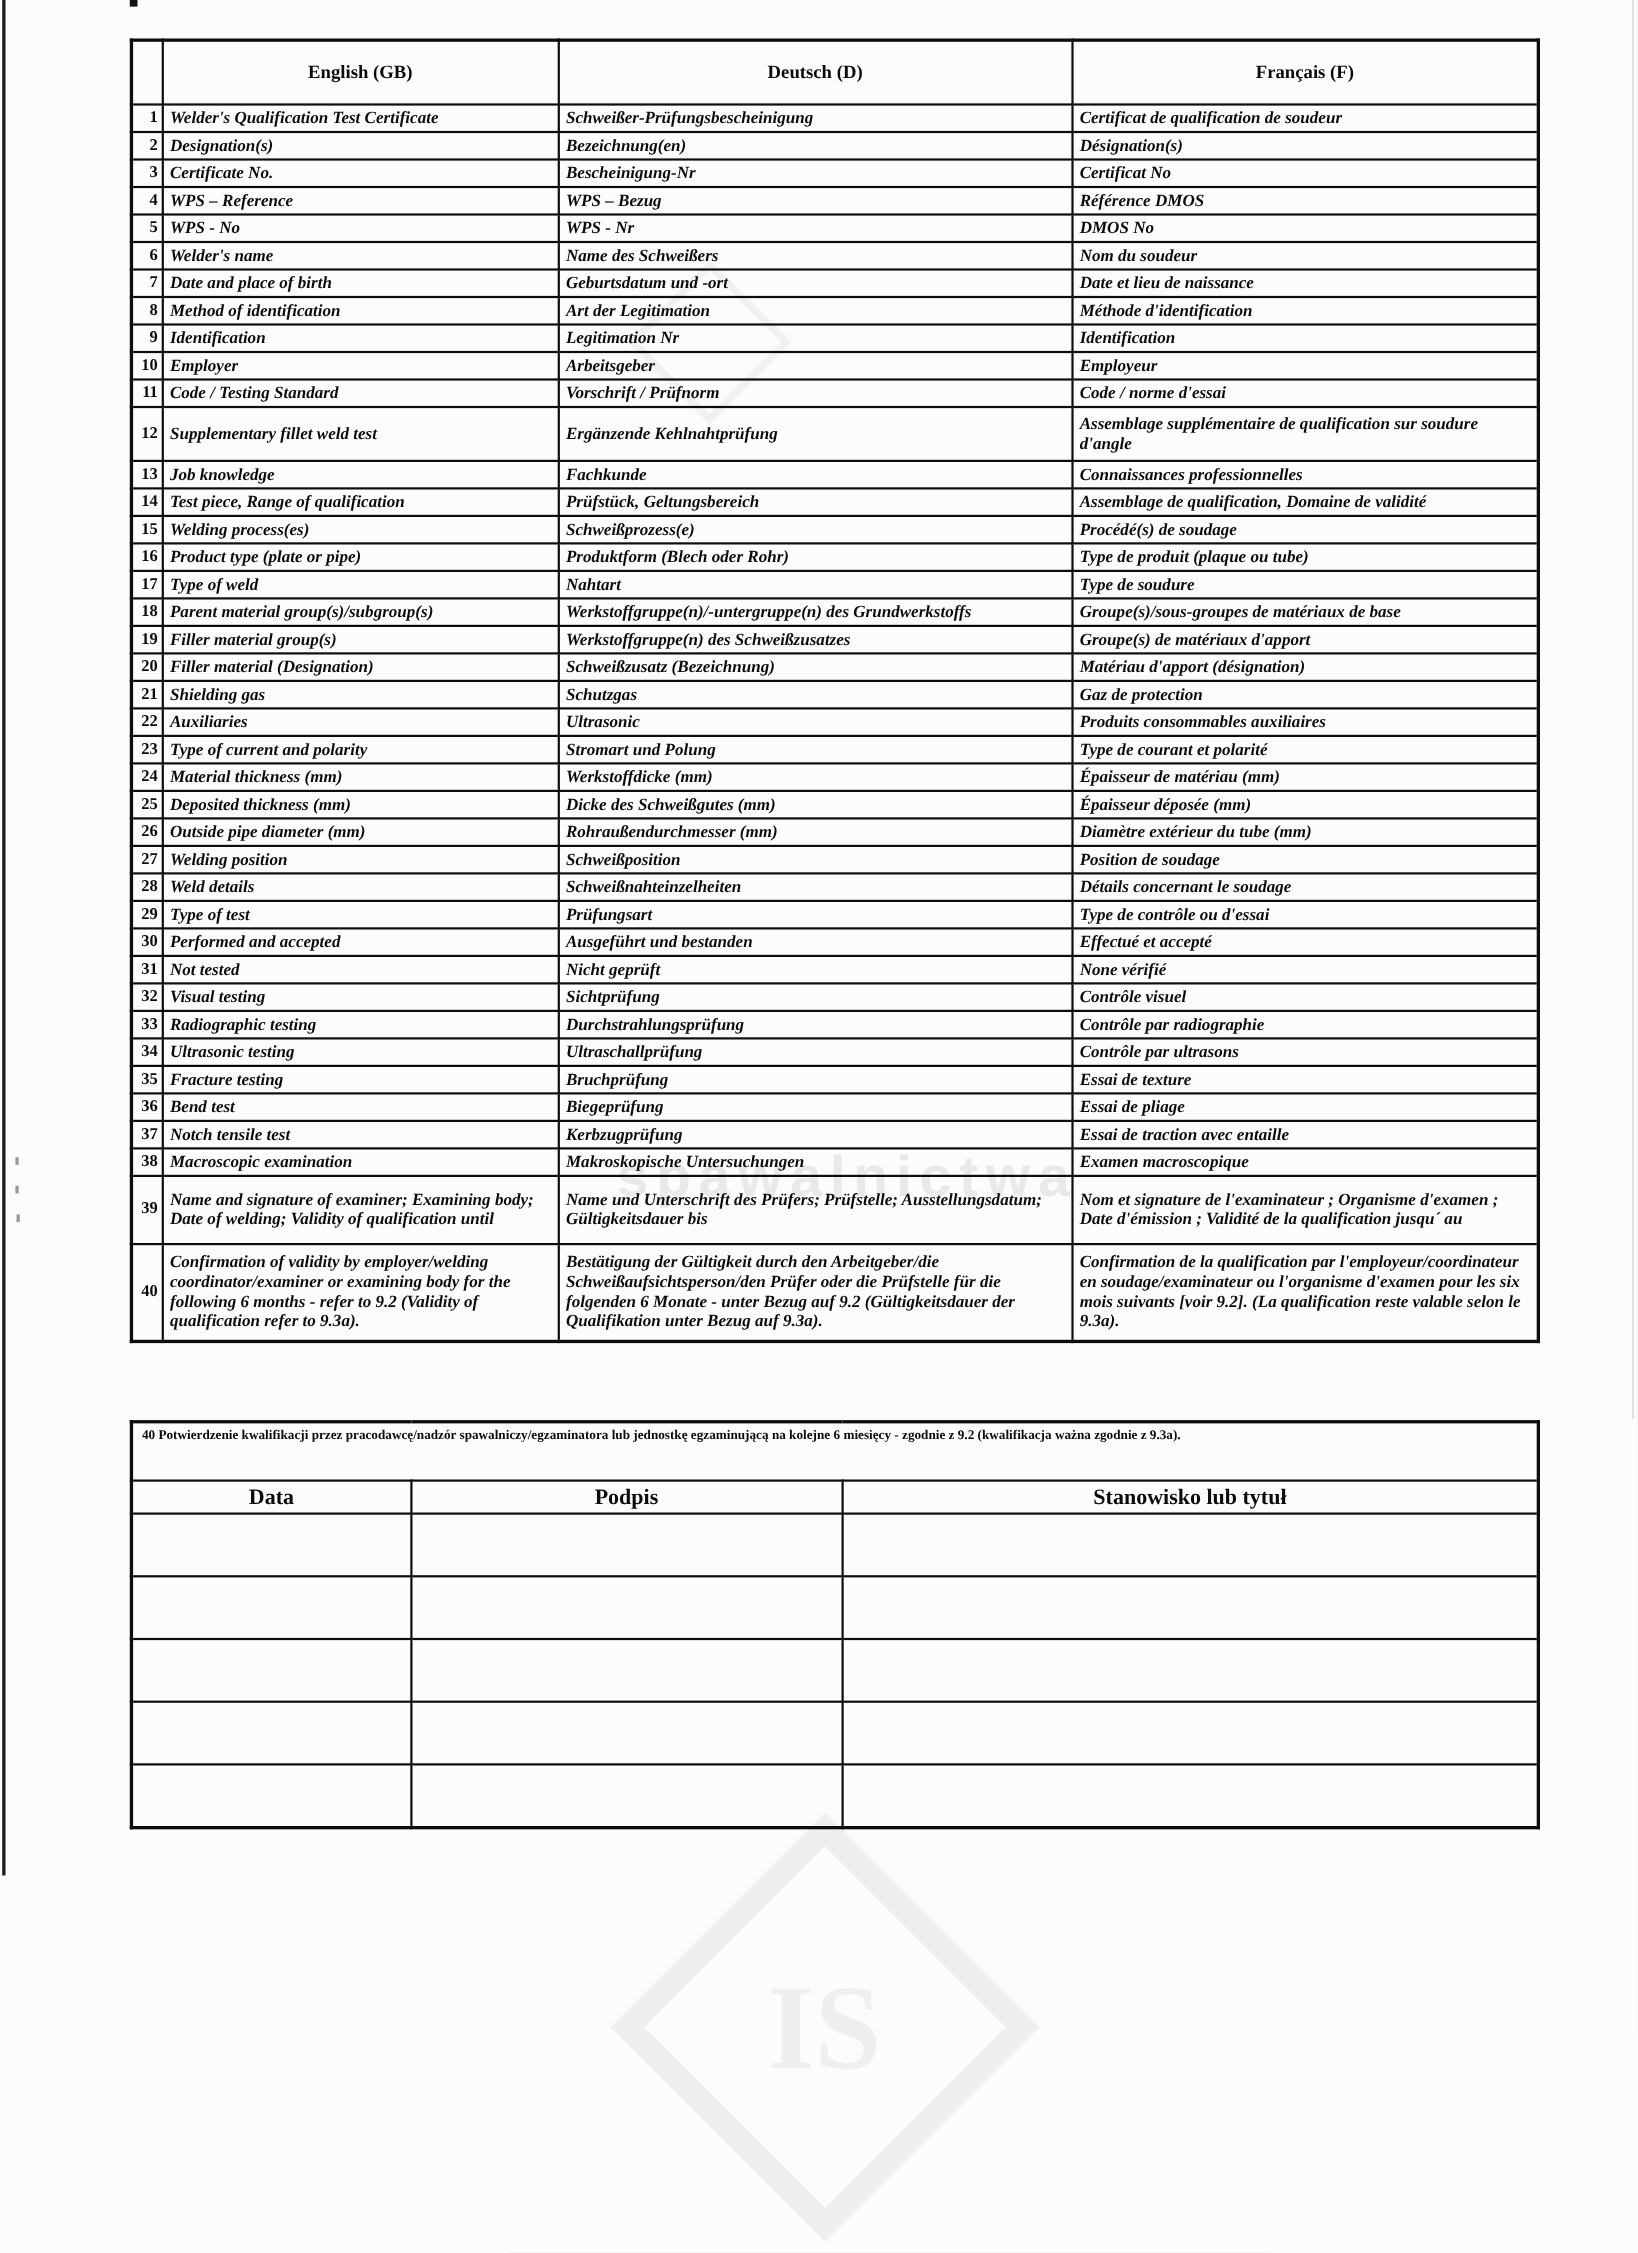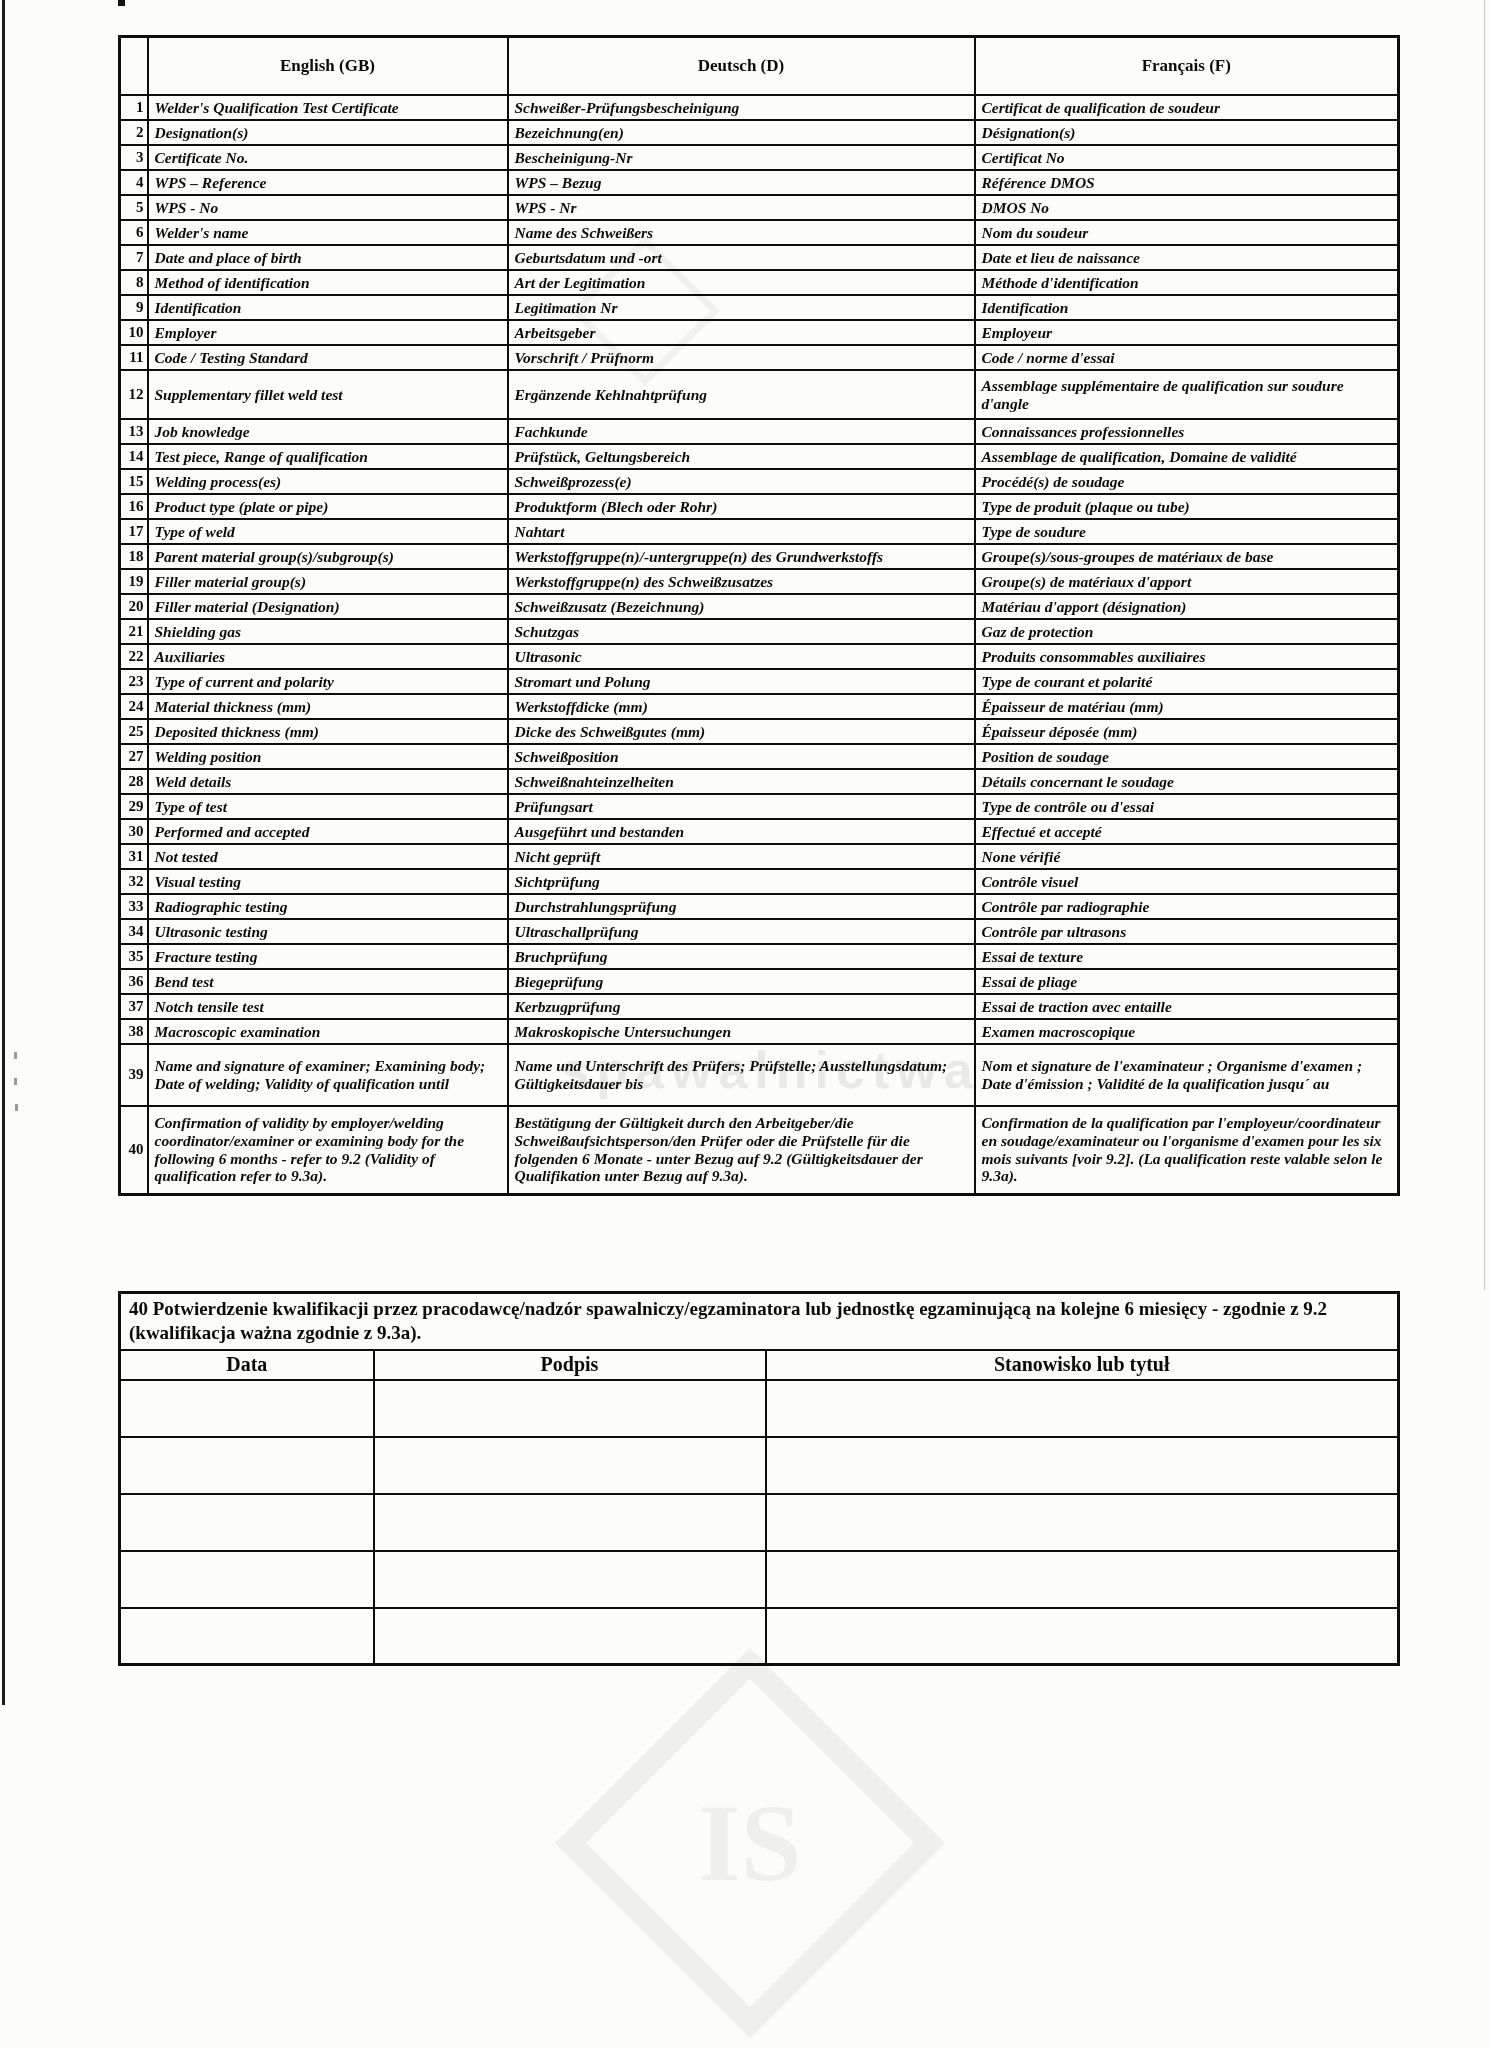--- a/index.html
+++ b/index.html
@@ -82,21 +82,21 @@
   .bottom-table{
     position:absolute;left:118px;top:1291px;width:1279px;
     border:3px solid #0d0d0d;
   }
   .bottom-table td{
     border:2px solid #0d0d0d;
     vertical-align:middle;
     overflow:hidden;
   }
   .bottom-table td.note{
-    font-size:19px;font-weight:bold;
+    font-size:12px;font-weight:bold;
     line-height:1.25;
     padding:3px 8px 4px 8px;
     height:44px;
     vertical-align:top;
   }
   .bottom-table td.sig-head{
     height:26px;
     font-size:20px;font-weight:bold;
     text-align:center;
     padding:1px 2px;
@@ -280,20 +280,26 @@
           <td class="num">24</td>
           <td>Material thickness (mm)</td>
           <td>Werkstoffdicke (mm)</td>
           <td>Épaisseur de matériau (mm)</td>
         </tr>
         <tr>
           <td class="num">25</td>
           <td>Deposited thickness (mm)</td>
           <td>Dicke des Schweißgutes (mm)</td>
           <td>Épaisseur déposée (mm)</td>
+        </tr>
+        <tr>
+          <td class="num">26</td>
+          <td>Outside pipe diameter (mm)</td>
+          <td>Rohraußendurchmesser (mm)</td>
+          <td>Diamètre extérieur du tube (mm)</td>
         </tr>
         <tr>
           <td class="num">27</td>
           <td>Welding position</td>
           <td>Schweißposition</td>
           <td>Position de soudage</td>
         </tr>
         <tr>
           <td class="num">28</td>
           <td>Weld details</td>

